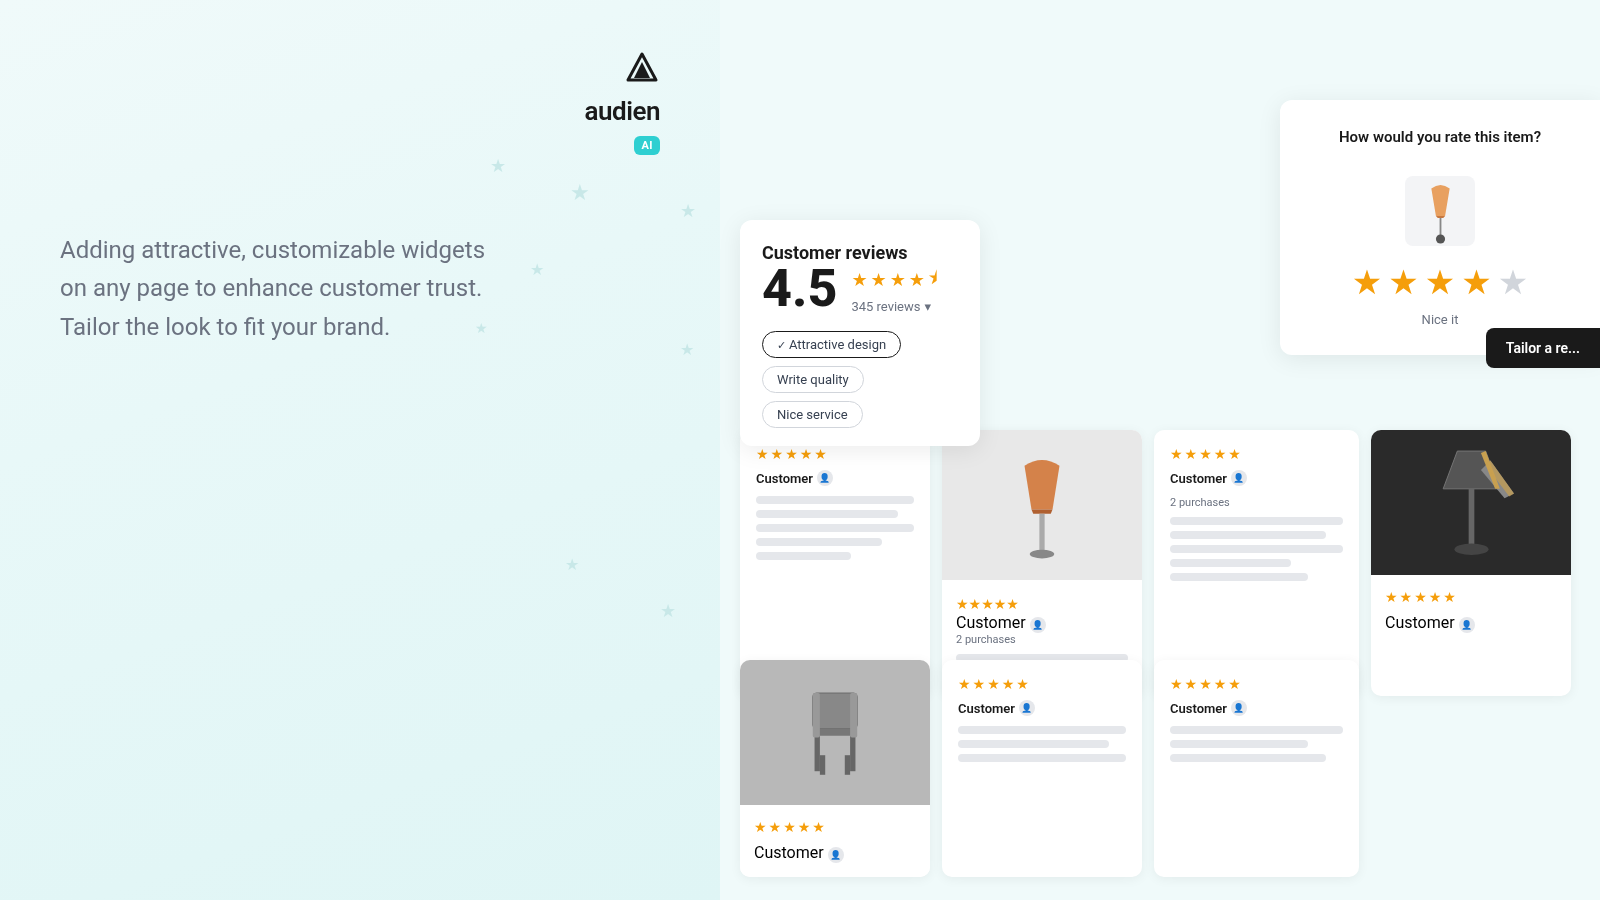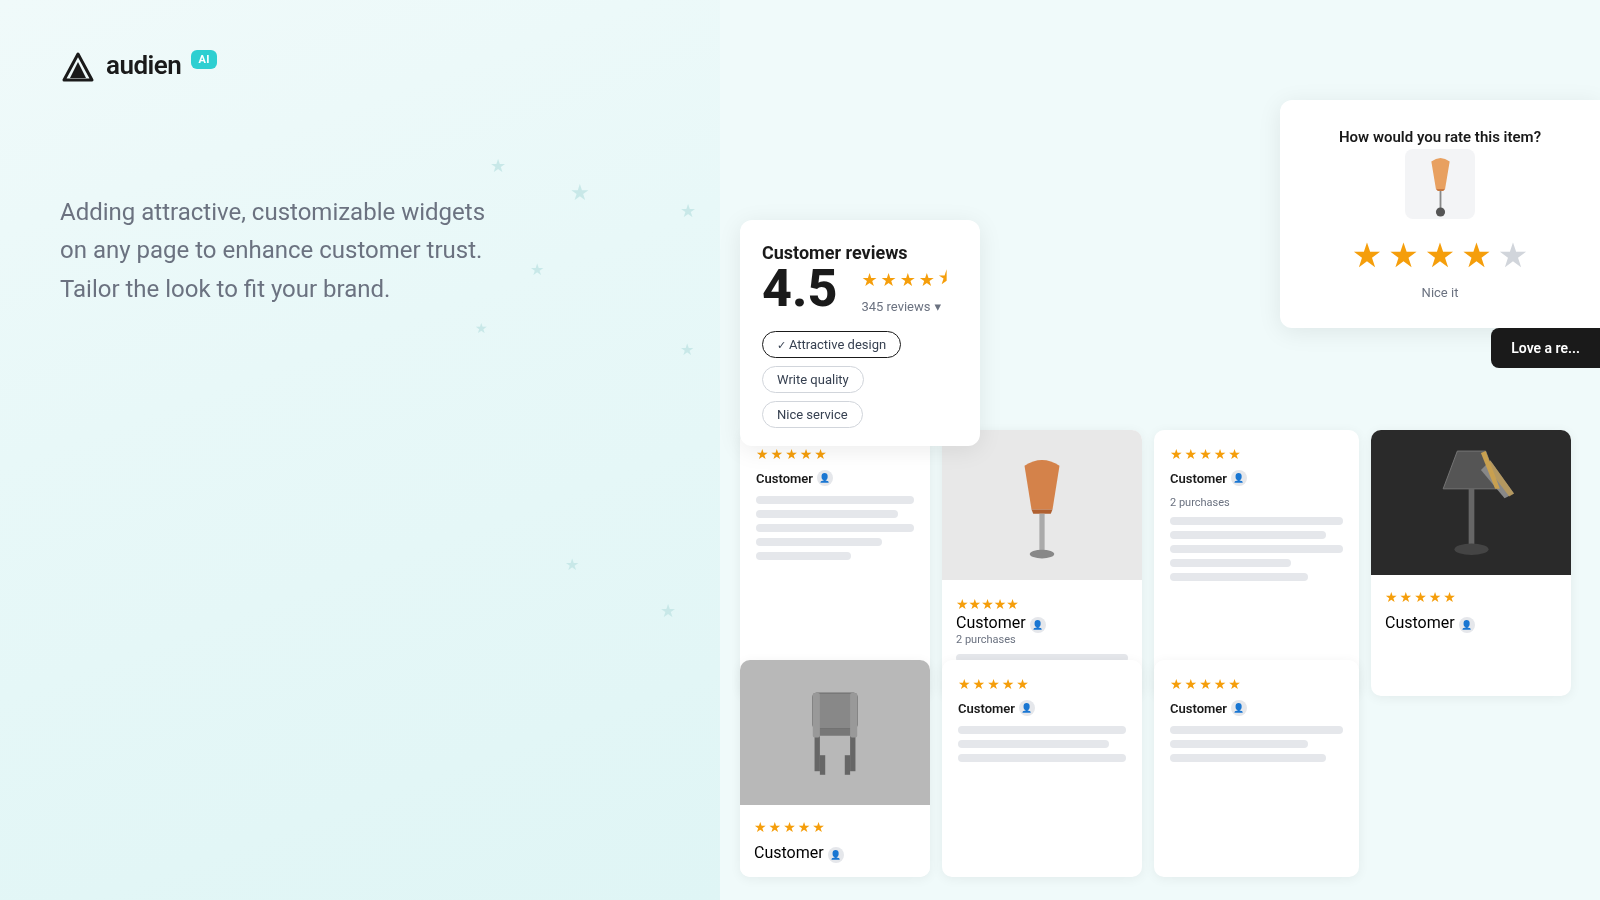--- a/index.html
+++ b/index.html
@@ -20,23 +20,24 @@
       background: linear-gradient(160deg, #f0fafa 0%, #e8f8f8 40%, #dff5f5 100%);
       position: relative;
       display: flex;
       flex-direction: column;
       padding: 50px 60px;
       flex-shrink: 0;
     }
 
     .logo-area {
       display: flex;
-      align-items: flex-start;
+      align-items: flex-end;
       gap: 10px;
-      margin-bottom: 107px;
+      margin-bottom: 76px;
+      flex-direction: column;
     }
 
     .logo-icon {
       width: 36px;
       height: 36px;
     }
 
     .logo-text {
       font-size: 26px;
       font-weight: 600;
@@ -269,21 +270,21 @@
       box-shadow: 0 4px 24px rgba(0,0,0,0.08);
       padding: 28px 24px;
       z-index: 10;
     }
 
     .rate-widget-title {
       font-size: 15px;
       font-weight: 600;
       color: #1a1a1a;
       text-align: center;
-      margin-bottom: 3px;
+      margin-bottom: 30px;
     }
 
     .rate-product-img {
       width: 70px;
       height: 70px;
       background: #f3f4f6;
       border-radius: 8px;
       margin: 0 auto 16px;
       display: flex;
       align-items: center;
@@ -365,25 +366,25 @@
     <div class="rate-stars-row">
       <span class="star">★</span>
       <span class="star">★</span>
       <span class="star">★</span>
       <span class="star">★</span>
       <span class="star-empty">★</span>
     </div>
     <div class="rate-label">Nice it</div>
   </div>
 
-  <div class="write-review-btn">Love a re...</div>
+  <div class="write-review-btn">Tailor a re...</div>
 
   <div class="review-widget-main">
     <div class="widget-title">Customer reviews</div>
-    <div style="display:flex; align-items:center; gap:12px; margin-bottom:0;">
+    <div style="display:flex; align-items:center; gap:2px; margin-bottom:0;">
       <span class="rating-big">4.5</span>
       <div>
         <div class="stars-row">
           <span class="star">★</span>
           <span class="star">★</span>
           <span class="star">★</span>
           <span class="star">★</span>
           <span class="star-half">⯨</span>
         </div>
         <div class="reviews-count">

